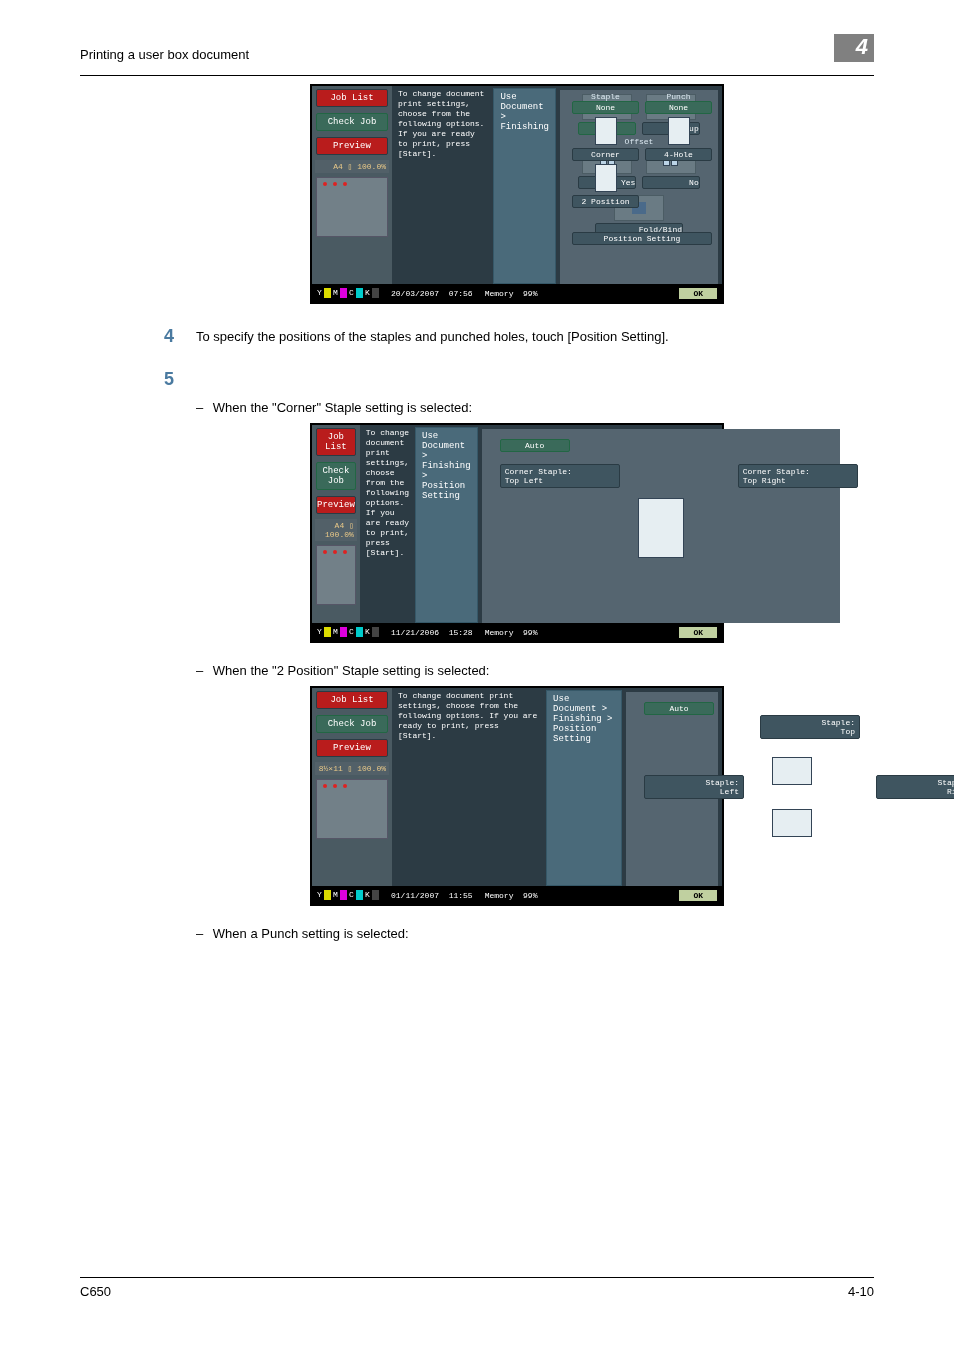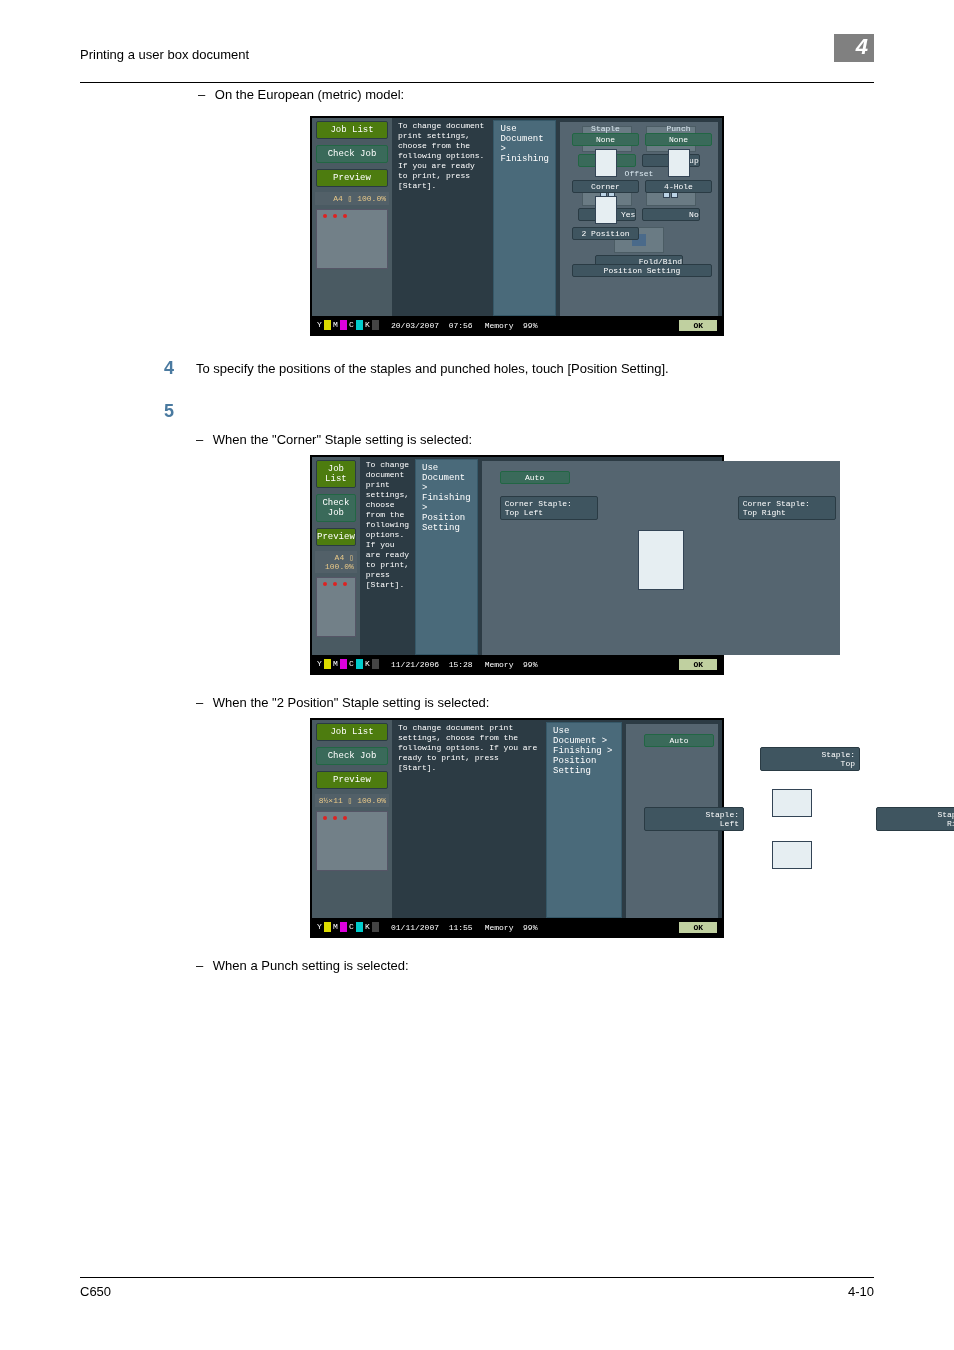--- a/index.html
+++ b/index.html
@@ -8,21 +8,21 @@
     background: #fff;
     color: #000;
     width: 954px;
     height: 1350px;
     position: relative;
     padding: 40px 80px 40px 80px;
     font-size: 13px;
   }
   .header-line {
     border-bottom: 1px solid #000;
-    padding-bottom: 20px;
+    padding-bottom: 13px;
     display: flex;
     justify-content: space-between;
     align-items: flex-end;
   }
   .header-title { font-size: 13px; }
   .section-tab {
     width: 40px; height: 28px;
     background: #808080;
     color: #fff;
     font-size: 22px;
@@ -63,21 +63,21 @@
   .p-body { flex: 1; display:flex; }
   .p-left {
     width: 80px; background:#4a5a62;
     display:flex; flex-direction:column;
   }
   .p-left-btn {
     margin:3px 4px; background:#3a6a5a; color:#fff;
     text-align:center; padding:3px 0; border:1px solid #264;
     border-radius:2px;
   }
-  .p-left-btn.alt { background:#4d7c0f; border-color:#2a3b44;}
+  .p-left-btn.alt { background:#b91c1c; border-color:#2a3b44;}
   .p-left-tab { background:#526068; color:#e8c888; font-size:8px; padding:2px 3px; margin:2px 3px 0 3px;text-align:right;}
   .p-left-thumb {
     margin:4px; height:60px; background:#728088; border:1px solid #556;
     position:relative;
   }
   .p-left-thumb::after{
     content:""; position:absolute; left:6px; top:4px;
     width:4px;height:4px;background:#d22;border-radius:50%;
     box-shadow: 10px 0 0 #d22, 20px 0 0 #d22;
   }
@@ -113,21 +113,21 @@
   .rc-lbl{font-size:8px;color:#dbe8f0;}
   .rc-sel{ background:#3a6a5a;color:#fff;padding:1px 0;font-size:8px;border:1px solid #264;border-radius:2px;}
   .rc-icon{width:22px;height:28px;background:#e6eef2;margin:3px auto;border:1px solid #345;}
   .rc-btn{background:#3f5560;color:#fff;padding:1px 0;font-size:8px;border:1px solid #2a3b44;border-radius:2px;}
   .pos-both{width:100%;background:#3f5560;color:#fff;padding:1px 2px;font-size:8px;text-align:center;border:1px solid #2a3b44;border-radius:2px;margin-top:24px;}
 
   
   .ps-auto{ display:inline-block;width:70px;text-align:center;padding:1px 0;margin:6px 0 0 14px;}
   .ps-pair{display:flex;gap:140px;margin:12px 0 0 14px;}
   .ps-tile{width:98px;}
-  .ps-tile .mini-btn{width:98px;text-align:left;padding:2px 4px;line-height:1.15;}
+  .ps-tile .mini-btn{width:120px;text-align:left;padding:2px 4px;line-height:1.15;}
   .ps-preview{width:46px;height:60px;background:#e6eef2;border:1px solid #345;margin:10px auto;}
   .ps-three{position:relative;height:120px;}
   .ps-three .mid{position:absolute;left:130px;top:0;}
   .ps-three .left{position:absolute;left:14px;top:60px;}
   .ps-three .right{position:absolute;left:246px;top:60px;}
   .ps-three .pv1{position:absolute;left:142px;top:42px;width:40px;height:28px;background:#e6eef2;border:1px solid #345;}
   .ps-three .pv2{position:absolute;left:142px;top:94px;width:40px;height:28px;background:#e6eef2;border:1px solid #345;}
   .ps-three-btn{width:100px;text-align:left;padding:2px 4px;line-height:1.15;}
 
   .footer {
@@ -138,21 +138,20 @@
 </style>
 </head>
 <body>
 
 <div class="header-line">
   <span class="header-title">Printing a user box document</span>
   <div class="section-tab">4</div>
 </div>
 
 <div class="content">
-  <div class="dash-line">On the European (metric) model:</div>
 
   <div class="panel">
     <div class="p-body">
       <div class="p-left">
         <div class="p-left-btn alt">Job List</div>
         <div class="p-left-btn">Check Job</div>
         <div class="p-left-btn alt">Preview</div>
         <div class="p-left-tab">A4 ▯  100.0%</div>
         <div class="p-left-thumb"></div>
       </div>

